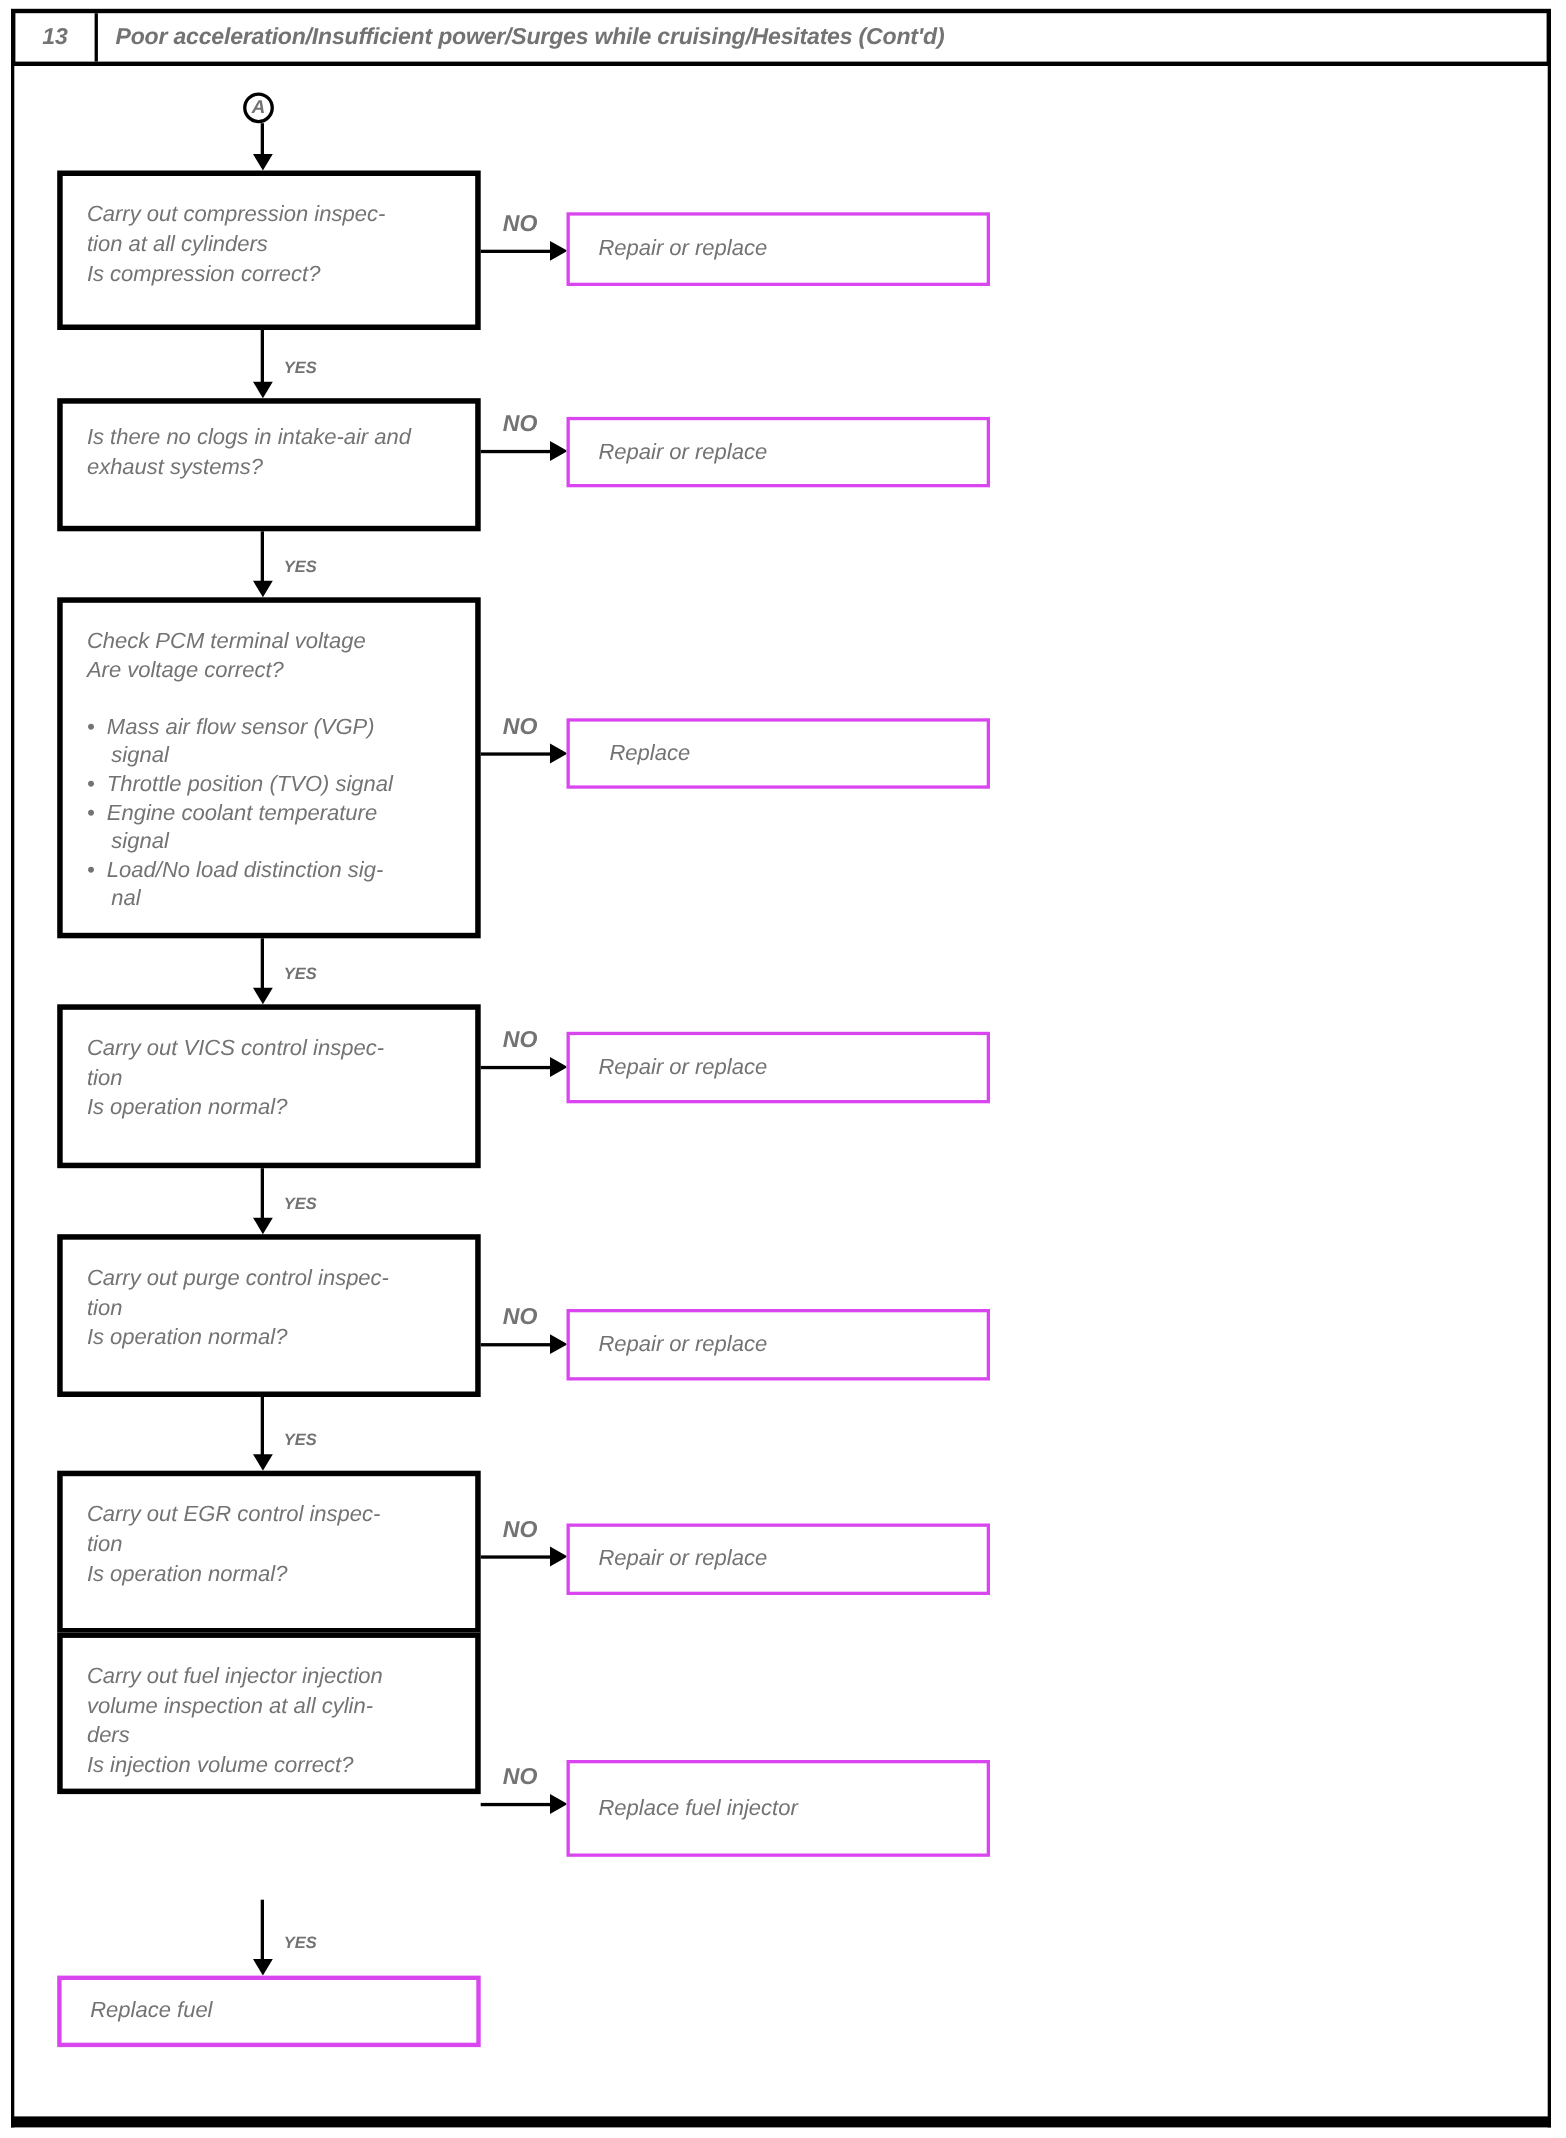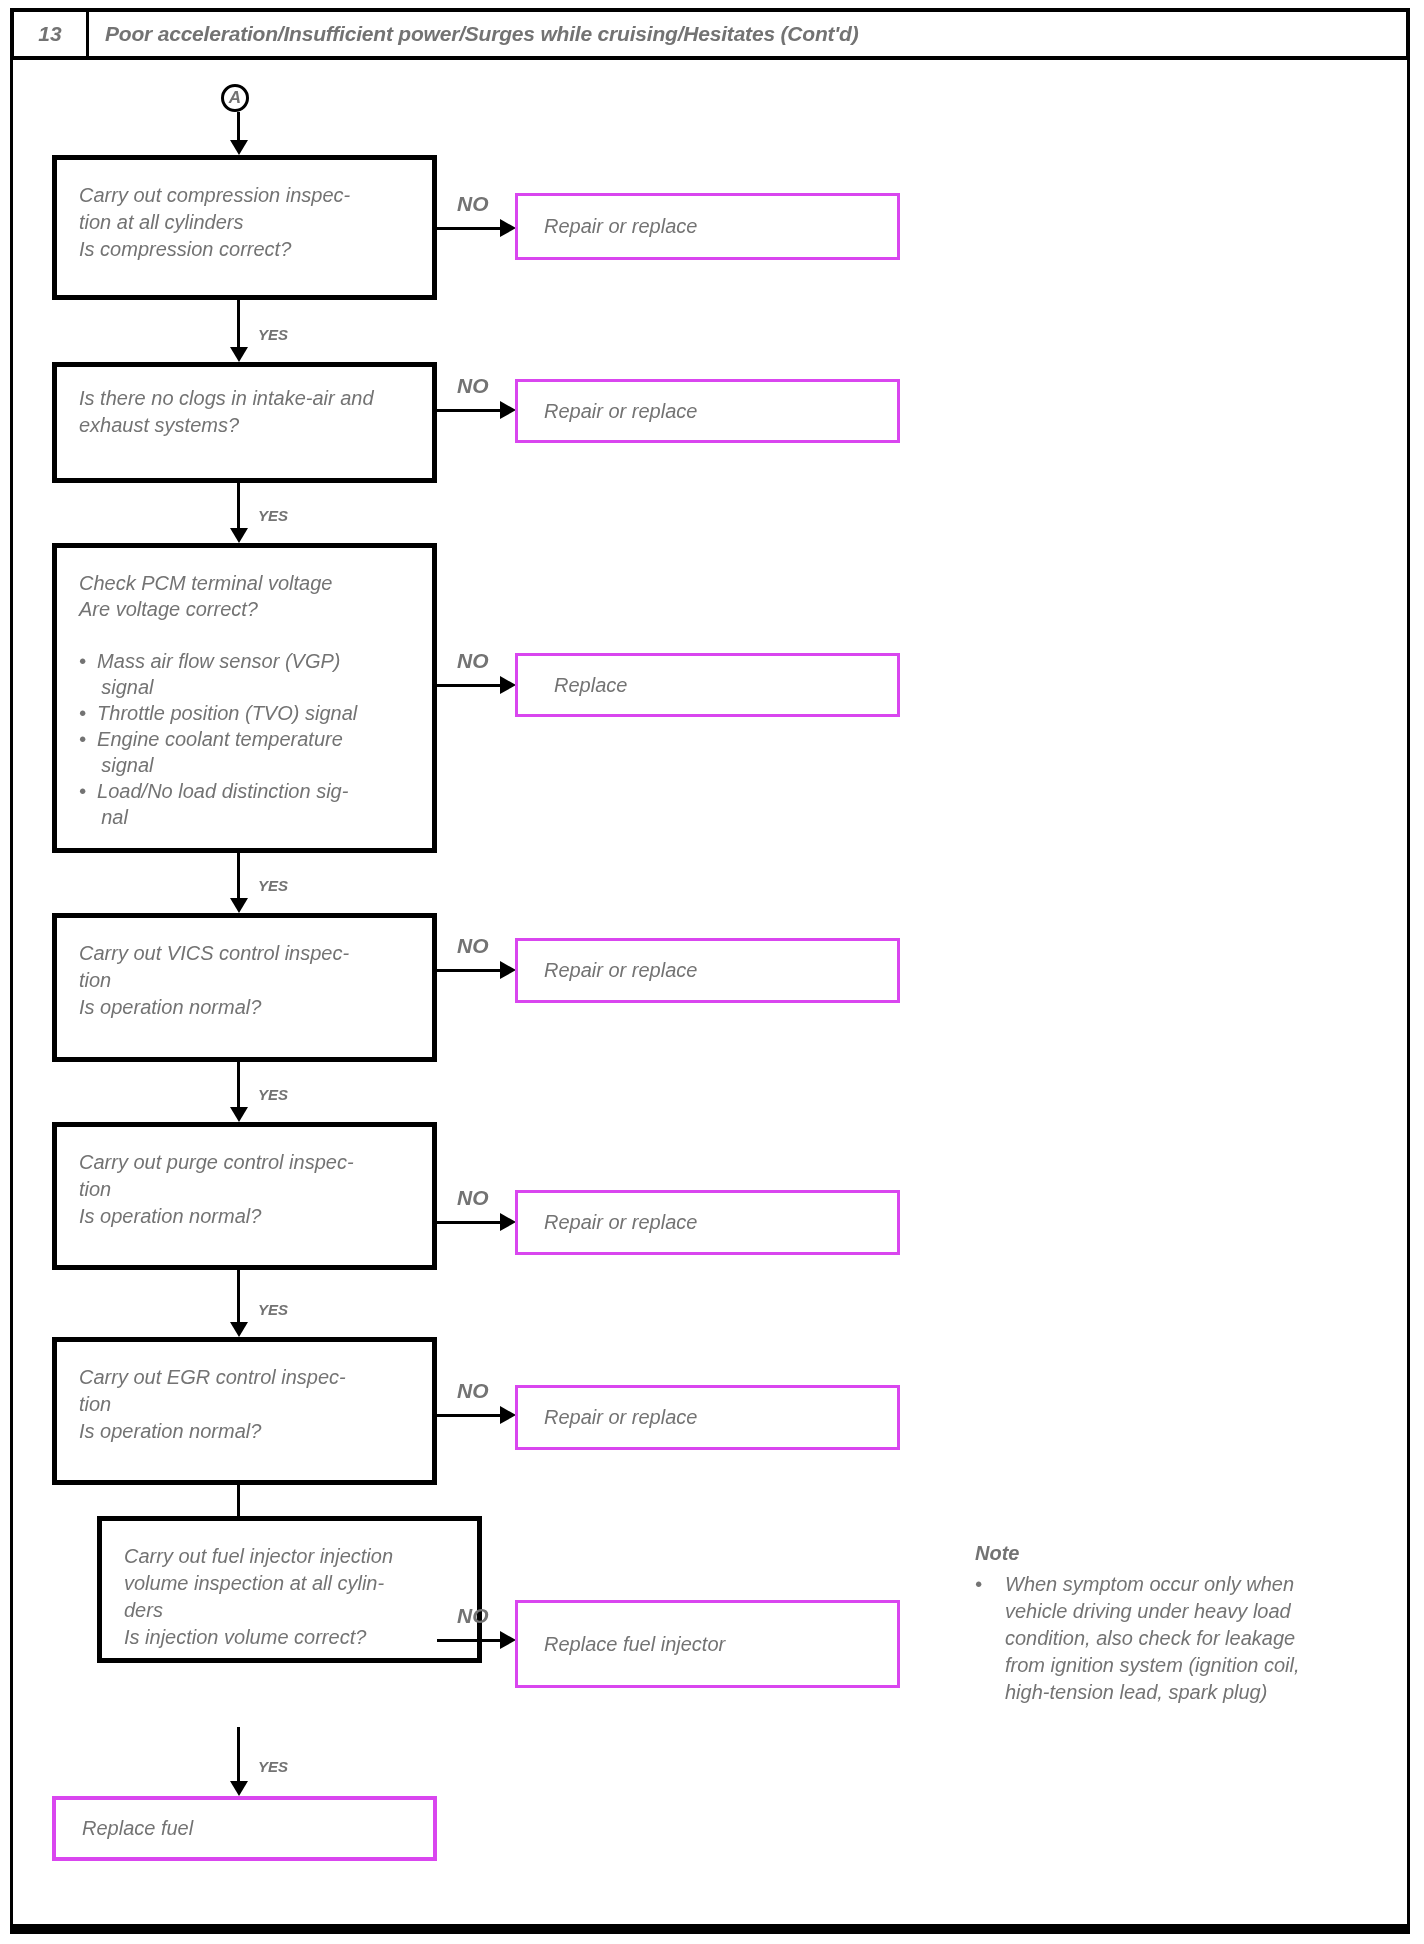--- a/index.html
+++ b/index.html
@@ -143,39 +143,28 @@
 tion
 Is operation normal?</div>
   <div class="no-lbl" style="top:1379px;">NO</div>
   <div class="hline" style="top:1414px;"></div>
   <div class="harrow" style="top:1406px;"></div>
   <div class="abox" style="top:1385px;height:65px;">Repair or replace</div>
   <div class="vline" style="top:1485px;height:54px;"></div>
   <div class="varrow" style="top:1537px;"></div>
   <div class="yes-lbl" style="top:1516px;">YES</div>
 
-  <div class="dbox" style="top:1516px;height:147px;margin-left:45px;">Carry out fuel injector injection
+  <div class="dbox" style="top:1484px;height:147px;">Carry out fuel injector injection
 volume inspection at all cylin-
 ders
 Is injection volume correct?</div>
   <div class="no-lbl" style="top:1604px;">NO</div>
   <div class="hline" style="top:1639px;"></div>
   <div class="harrow" style="top:1631px;"></div>
   <div class="abox" style="top:1600px;height:88px;">Replace fuel injector</div>
   <div class="vline" style="top:1727px;height:56px;"></div>
   <div class="varrow" style="top:1781px;"></div>
   <div class="yes-lbl" style="top:1758px;">YES</div>
 
   <div class="abox" style="left:52px;top:1796px;height:65px;border-width:4px;">Replace fuel</div>
 
-  <div class="note">
-    <div class="note-title">Note</div>
-    <div class="note-row">
-      <div class="note-bullet">•</div>
-      <div class="note-text">When symptom occur only when
-vehicle driving under heavy load
-condition, also check for leakage
-from ignition system (ignition coil,
-high-tension lead, spark plug)</div>
-    </div>
-  </div>
 
 </div>
 
 </body></html>

